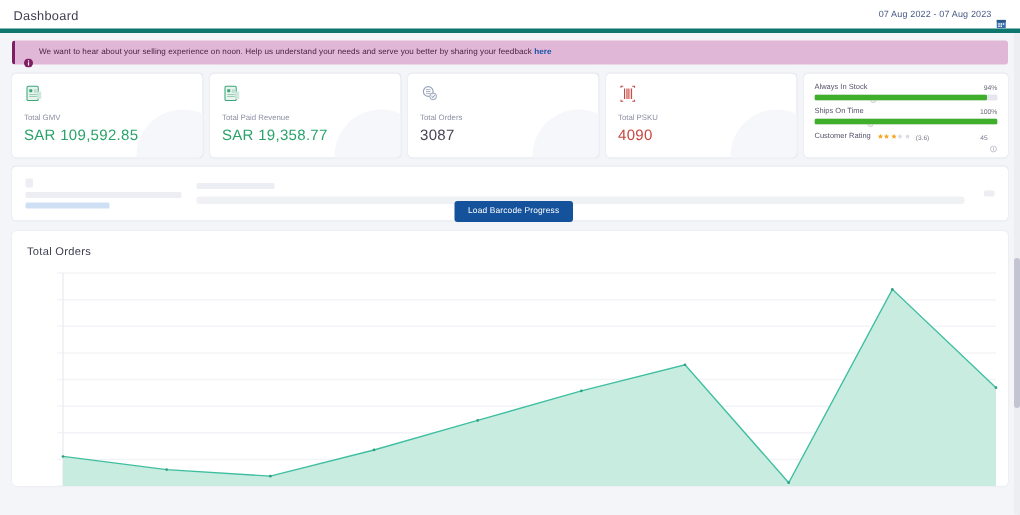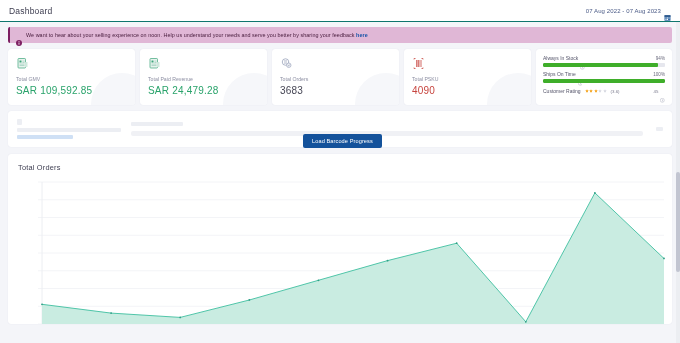--- a/index.html
+++ b/index.html
@@ -9,21 +9,21 @@
     font-family: "Liberation Sans", sans-serif;
     overflow: hidden;
   }
   .page { width: 680px; height: 343px; position: relative; background: #f4f5f9; }
 
   
   .topbar {
     height: 22px; background: #ffffff;
     display: flex; align-items: center; justify-content: space-between;
     padding: 0 9px;
-    border-bottom: 1px solid #0f766e;
+    border-bottom: 3px solid #0f766e;
   }
   .topbar-title { font-size: 8.5px; color: #3d3d50; letter-spacing: .2px; }
   .daterange { display: flex; align-items: center; gap: 3px; }
   .daterange-text { font-size: 6px; color: #4a5a86; letter-spacing: .1px; }
   .cal-icon { width: 7px; height: 7px; display: block; }
 
   
   .banner-wrap { padding: 5px 8px 0 8px; }
   .banner {
     background: #e0b7d6; border-left: 2px solid #7d1f62;
@@ -176,34 +176,34 @@
             <rect x="4" y="3" width="15" height="19" rx="1.5" fill="#e8f3ee" stroke="#3aa57a" stroke-width="1.4"></rect>
             <rect x="7" y="7" width="4" height="4" rx=".6" fill="#3aa57a"></rect>
             <rect x="13" y="7.5" width="4" height="1.2" fill="#8fc7b2"></rect>
             <rect x="13" y="10" width="4" height="1.2" fill="#8fc7b2"></rect>
             <rect x="7" y="13.5" width="10" height="1.2" fill="#8fc7b2"></rect>
             <rect x="7" y="16" width="10" height="1.2" fill="#8fc7b2"></rect>
             <rect x="18" y="10" width="5" height="10" rx="1" fill="#cfe8dd"></rect>
           </svg>
       </span>
       <div class="kpi-label">Total Paid Revenue</div>
-      <div class="kpi-value v-green">SAR 24,479.28</div>
+      <div class="kpi-value v-green">SAR 19,358.77</div>
     </div>
 
     <div class="kpi-card">
       <span class="kpi-ico">
         <svg width="13" height="13" viewBox="0 0 26 26">
             <circle cx="11" cy="10" r="6.5" fill="none" stroke="#9aa3bb" stroke-width="1.6"></circle>
             <path d="M8 10h6M8 12.5h6M8 7.5h6" stroke="#9aa3bb" stroke-width="1.1"></path>
             <circle cx="17.5" cy="16.5" r="4.5" fill="#eef0f5" stroke="#9aa3bb" stroke-width="1.3"></circle>
             <path d="M15.6 16.5l1.4 1.4 2.6-2.8" stroke="#7c869e" stroke-width="1.2" fill="none"></path>
           </svg>
       </span>
       <div class="kpi-label">Total Orders</div>
-      <div class="kpi-value v-dark">3683</div>
+      <div class="kpi-value v-dark">3087</div>
     </div>
 
     <div class="kpi-card">
       <span class="kpi-ico">
         <svg width="13" height="13" viewBox="0 0 26 26">
             <path d="M4 5V3h3M22 5V3h-3M4 21v2h3M22 21v2h-3" stroke="#c7453f" stroke-width="1.5" fill="none"></path>
             <rect x="8" y="6" width="1.4" height="14" fill="#c7453f"></rect>
             <rect x="10.6" y="6" width="0.9" height="14" fill="#c7453f"></rect>
             <rect x="12.6" y="6" width="1.6" height="14" fill="#c7453f"></rect>
             <rect x="15.4" y="6" width="0.9" height="14" fill="#c7453f"></rect>

